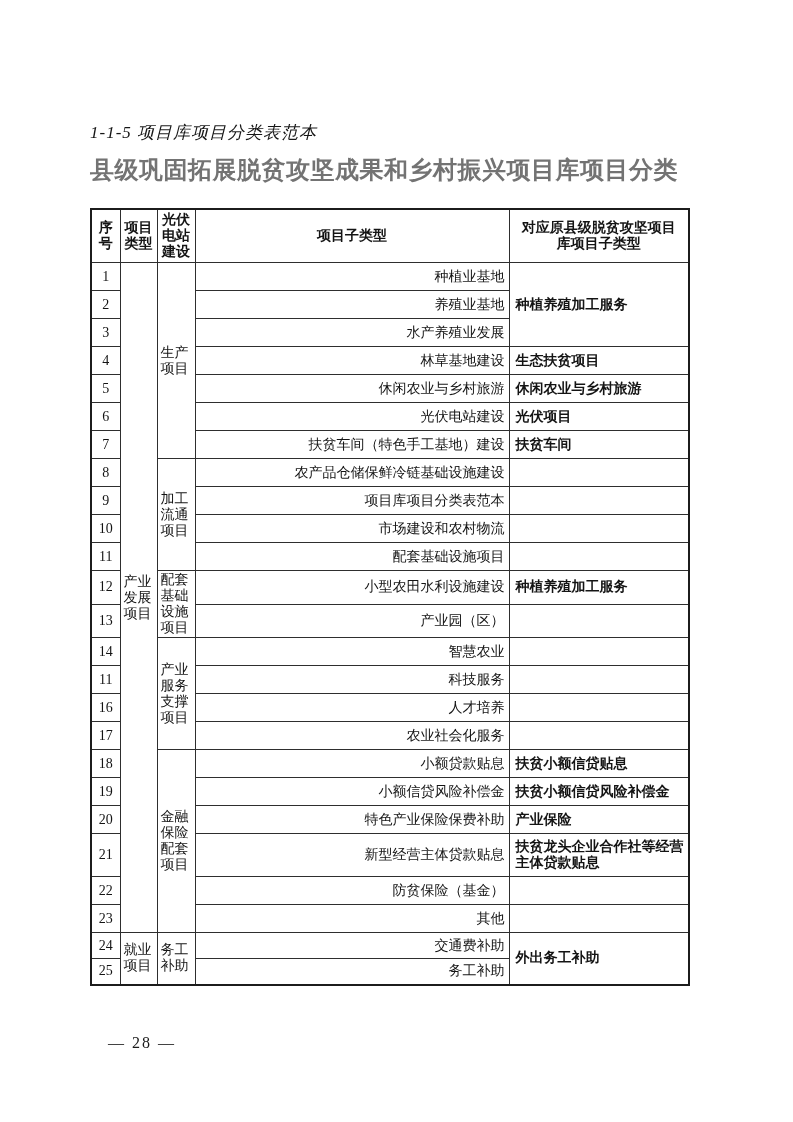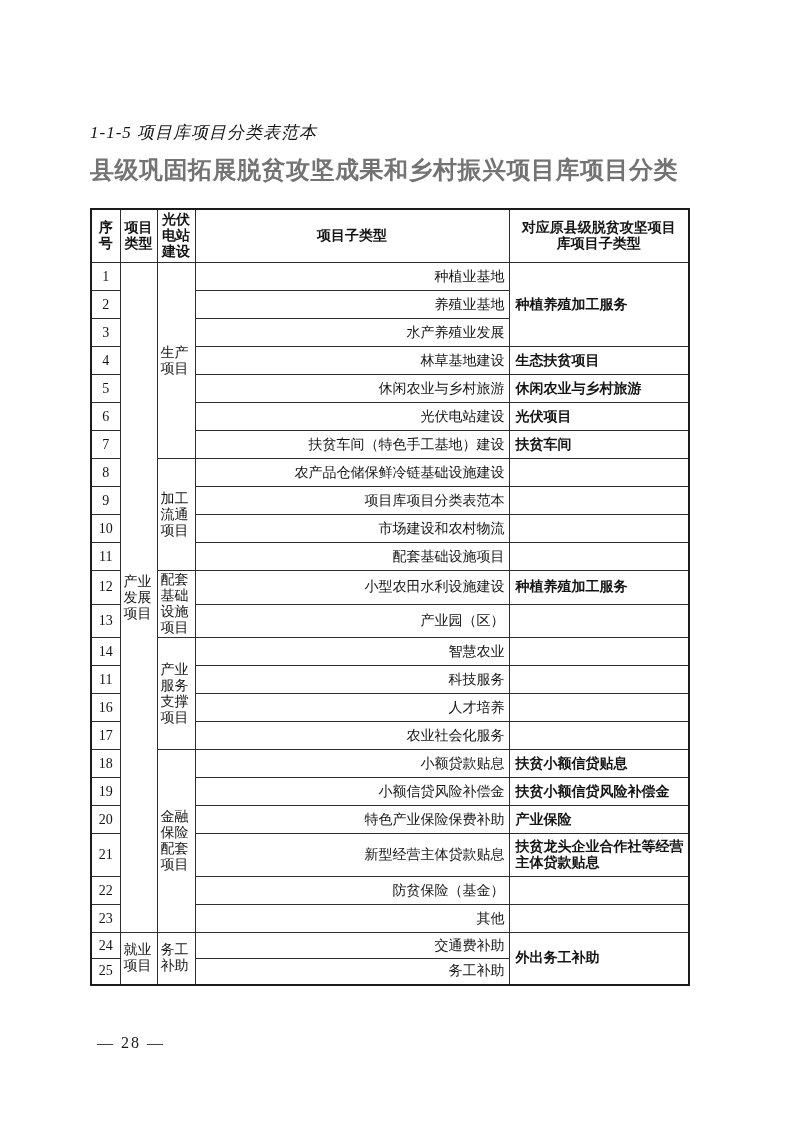--- a/index.html
+++ b/index.html
@@ -64,21 +64,21 @@
   td.c-vert { text-align: left; padding: 1px 3px; }
   td.c-sub { text-align: right; padding: 2px 4px 2px 7px; }
   td.c-orig { text-align: left; padding: 2px 4px 2px 6px; font-weight: bold; }
   tr.hH  { height: 50px; }
   tr.h28 { height: 28px; }
   tr.h32 { height: 32px; }
   tr.h43 { height: 43px; margin-left: 37px; }
   tr.h26 { height: 26px; }
   .page-number {
     position: absolute;
-    left: 97px;
+    left: 108px;
     top: 1034px;
     font-size: 16px;
     letter-spacing: 2px;
     color: #1a1a1a;
   }
 </style>
 </head>
 <body>
 
 <div class="page">

